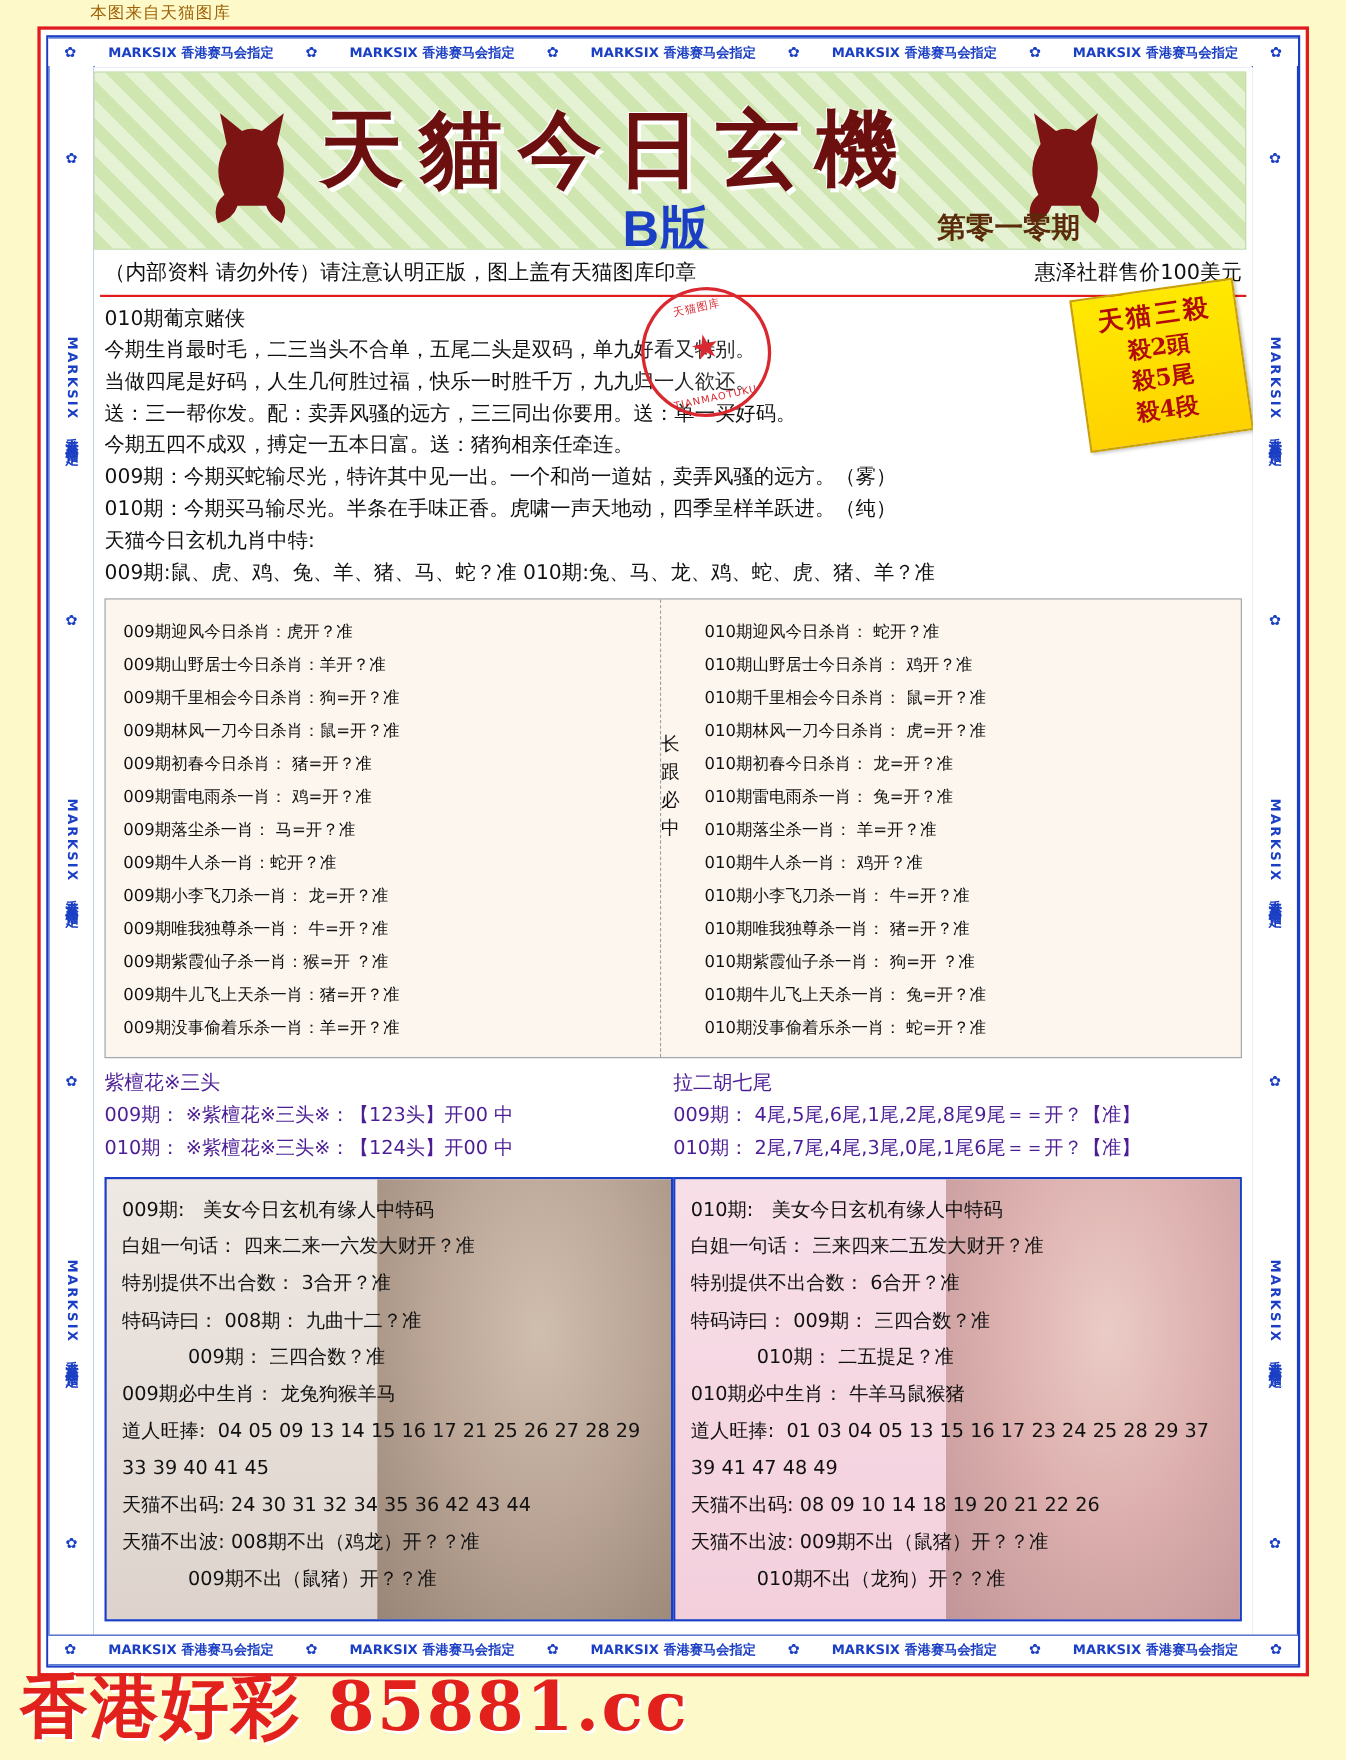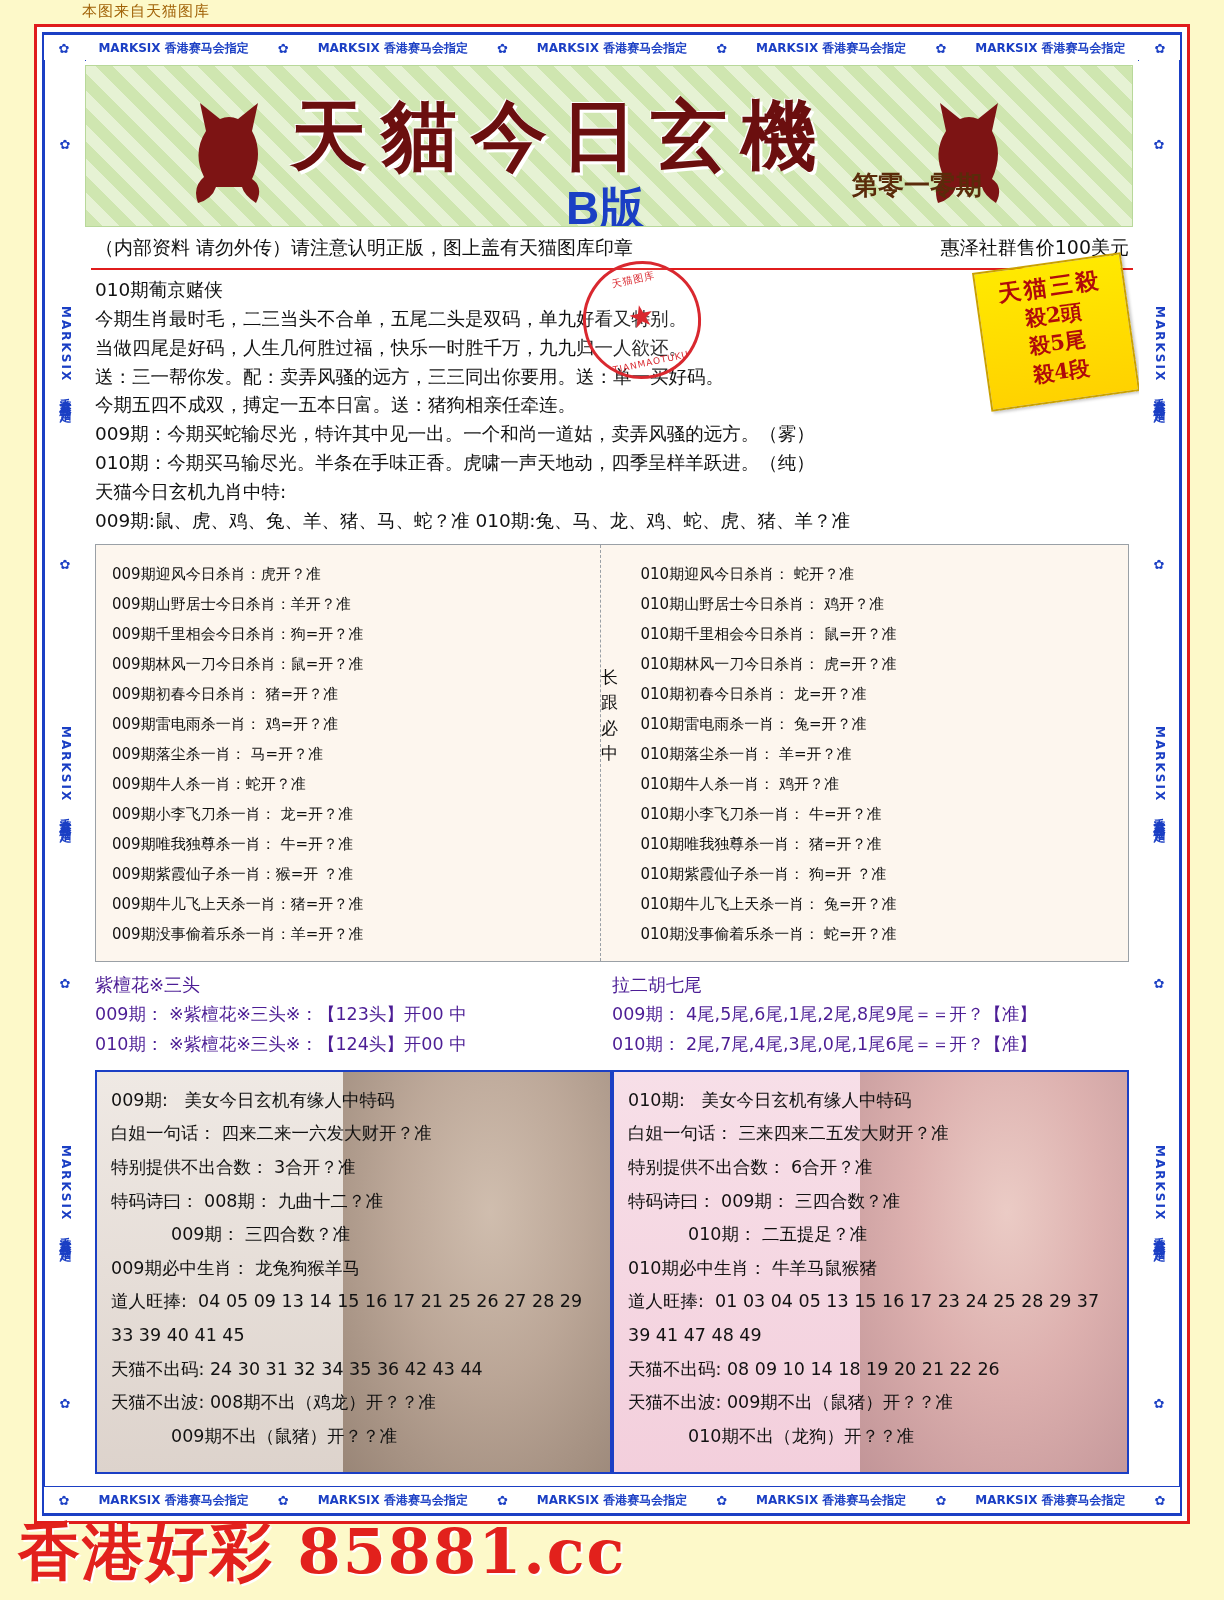--- a/index.html
+++ b/index.html
@@ -82,21 +82,21 @@
     position:absolute;width:86px;height:118px;
   }
   .cat.left{left:100px;top:25px;}
   .cat.right{right:120px;top:25px;}
   .bver{
     position:absolute;left:480px;top:112px;
     font-size:46px;font-weight:bold;color:#1b3fc4;
     font-family:Liberation Sans, sans-serif;
   }
   .issue{
-    position:absolute;right:150px;top:102px;
+    position:absolute;right:150px;top:123px;
     font-size:26px;color:#5a2b0a;font-weight:bold;
   }
   .seal{
     position:absolute;left:498px;top:200px;width:112px;height:112px;
     border:3px solid #d9282f;border-radius:50%;
     color:#d9282f;font-size:10px;text-align:center;
     transform:rotate(-12deg);
     background:rgba(255,255,255,0.08);
     z-index:5;
   }

